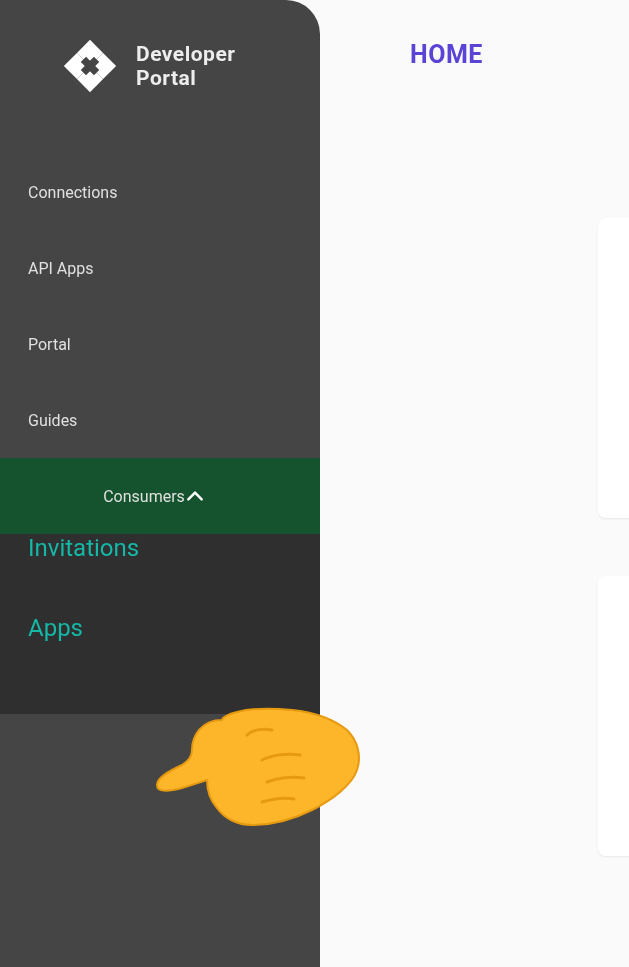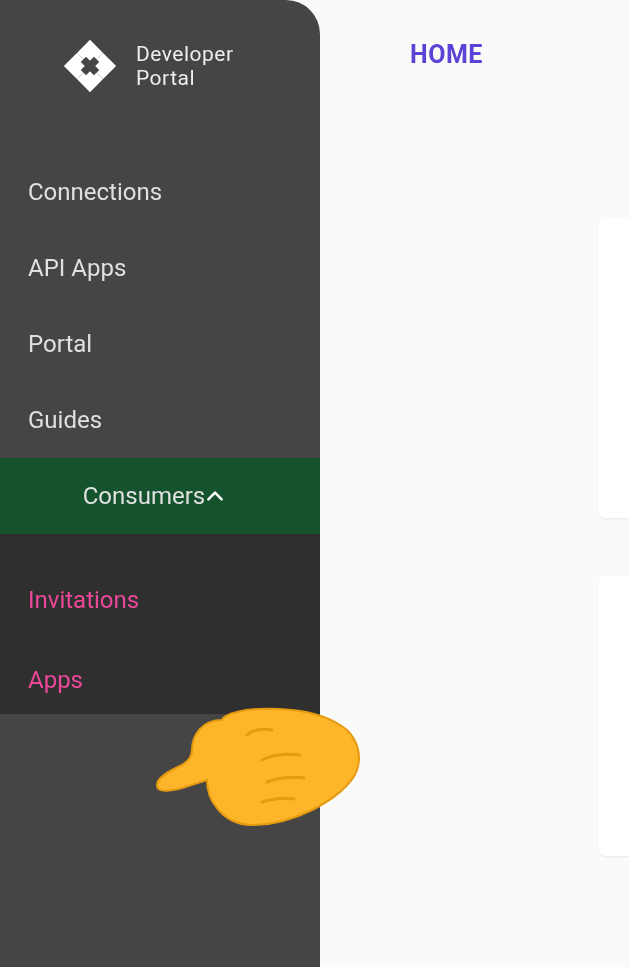--- a/index.html
+++ b/index.html
@@ -26,52 +26,52 @@
       gap: 18px;
       padding: 38px 0 0 62px;
     }
     .logo-mark {
       width: 56px; height: 56px;
     }
     .logo-text {
       color: #ededed;
       font-size: 21px;
       line-height: 1.15;
-      font-weight: 400;
+      font-weight: 700;
       letter-spacing: 0.5px;
     }
     .nav {
       margin-top: 60px;
     }
     .nav-item {
       display: flex;
       align-items: center;
       justify-content: space-between;
       padding: 0 28px;
       height: 76px;
-      font-size: 24px;
+      font-size: 16px;
       font-weight: 400;
       color: #e0e0e0;
       cursor: pointer;
     }
     .nav-item.expanded {
       background: #14532d;
       justify-content: center;
     }
     .sub-nav {
       background: #2f2f2f;
       padding-bottom: 20px;
     }
     .sub-nav-item {
       display: flex;
-      align-items: flex-end;
+      align-items: flex-start;
       height: 80px;
       padding: 0 28px;
       font-size: 24px;
-      color: #ec4899;
+      color: #14b8a6;
       cursor: pointer;
     }
     .chevron {
       width: 20px; height: 20px;
       margin-right: 12px;
     }
     .main {
       position: absolute;
       left: 320px; top: 0;
       width: 309px;

